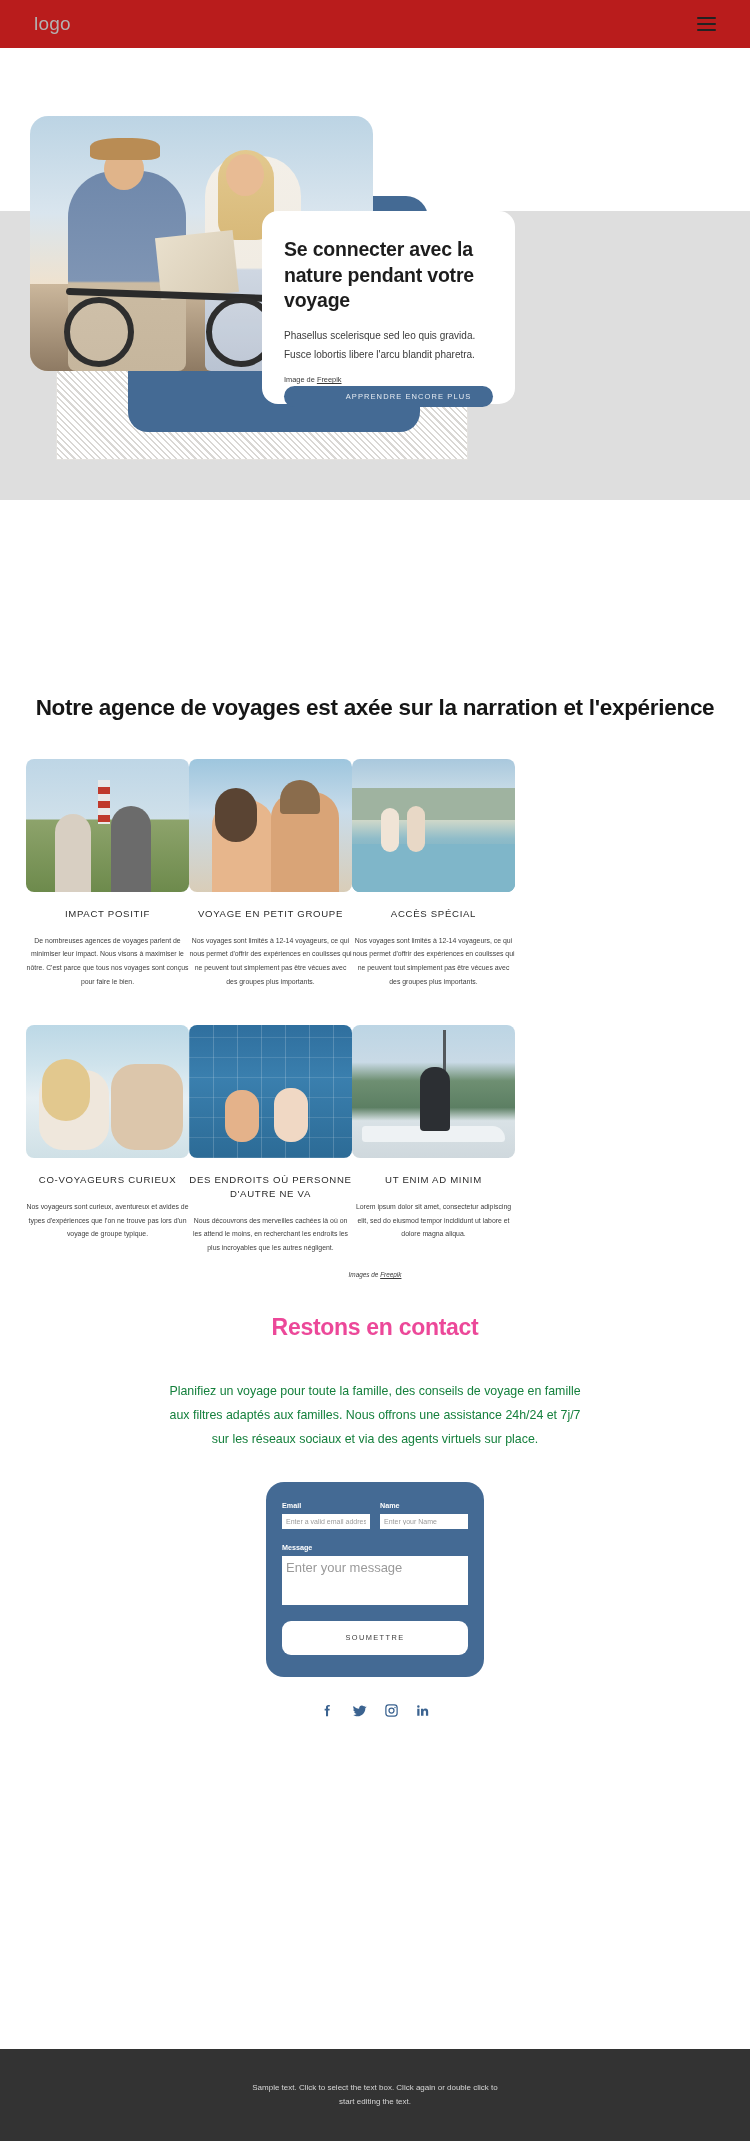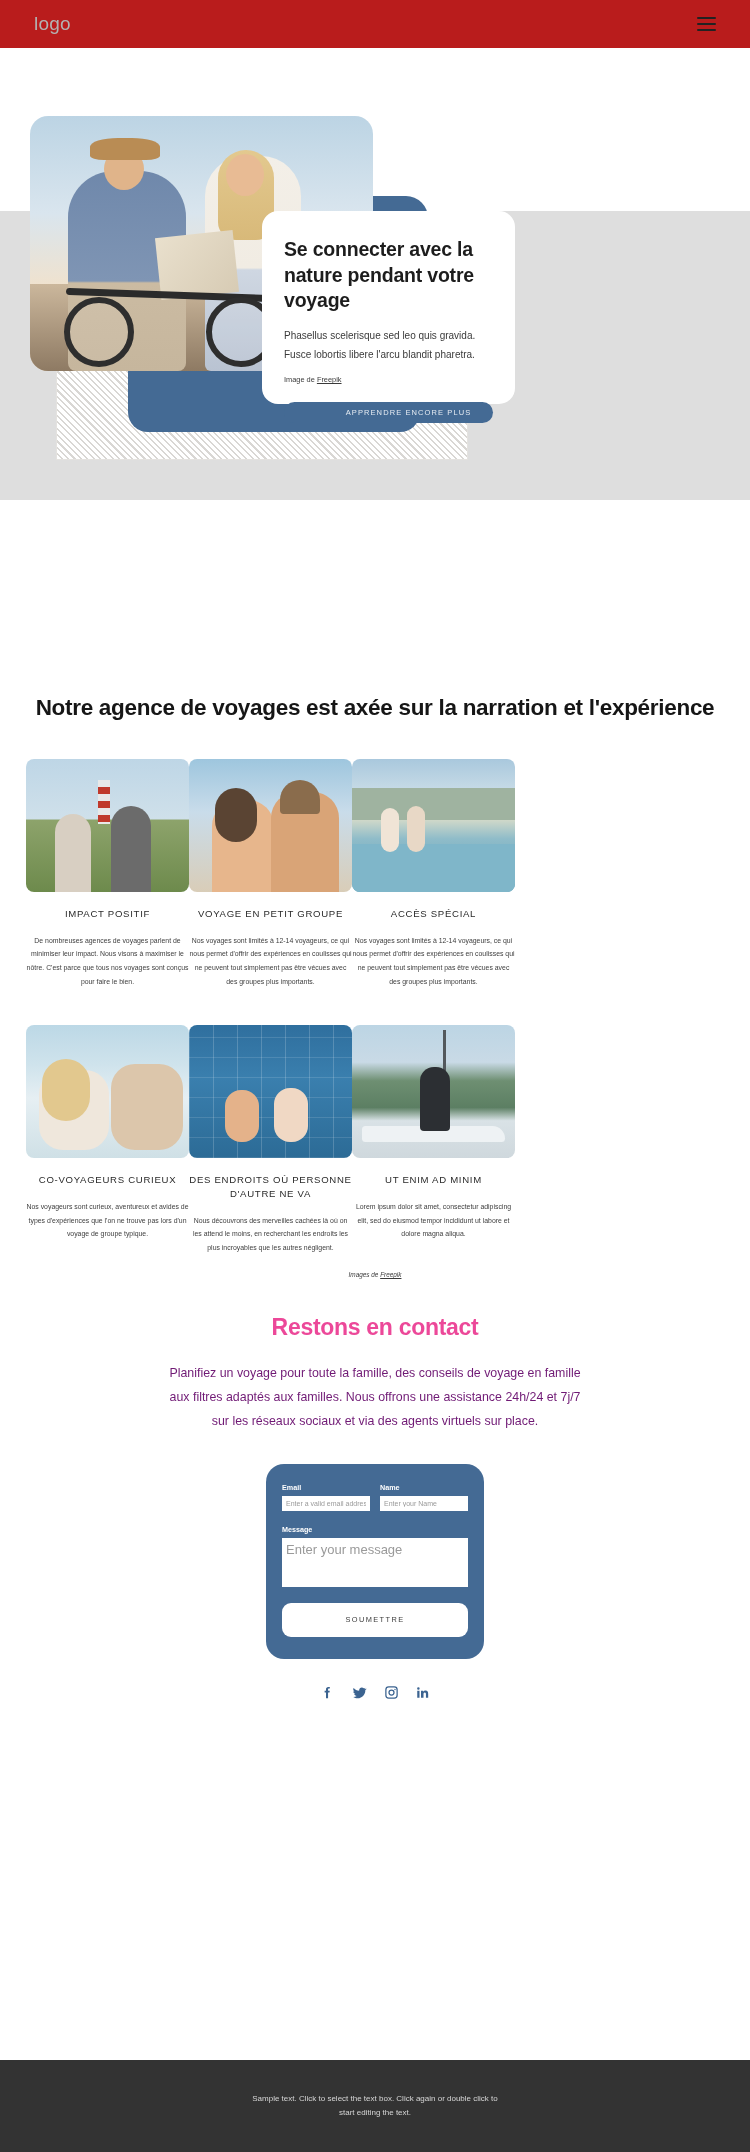--- a/index.html
+++ b/index.html
@@ -179,21 +179,21 @@
     color: #3a3a3a;
   }
   .hero-card p.credit a {
     color: #3a3a3a;
     text-decoration: underline;
   }
   .btn-primary {
     display: flex;
     align-items: center;
     justify-content: center;
-    margin-top: 18px;
+    margin-top: 2px;
     width: 100%;
     height: 21px;
     background: #446a94;
     color: #e5ebf2;
     border: none;
     border-radius: 11px;
     font-size: 7.5px;
     letter-spacing: 1.1px;
     font-family: "Liberation Sans", sans-serif;
     cursor: pointer;
@@ -286,26 +286,26 @@
   
   .contact { padding: 36px 26px 0 26px; }
   .contact h2 {
     text-align: center;
     font-size: 23px;
     font-weight: 700;
     color: #ec4899;
     letter-spacing: -0.3px;
   }
   .contact p {
-    margin: 20px auto 0 auto;
+    margin: 38px auto 0 auto;
     max-width: 430px;
     text-align: center;
     font-size: 12.4px;
     line-height: 1.95;
-    color: #701a75;
+    color: #15803d;
   }
 
   .form-card {
     margin: 30px auto 0 auto;
     width: 218px;
     background: #446a94;
     border-radius: 18px;
     padding: 19px 16px 22px 16px;
   }
   .form-row { display: flex; gap: 10px; }
@@ -357,21 +357,21 @@
     margin-top: 26px;
     display: flex;
     justify-content: center;
     gap: 16px;
   }
   .socials svg { fill: #3b6390; }
 
   
   .site-footer {
     position: absolute;
-    left: 0; bottom: 0;
+    left: 0; bottom: 11px;
     width: 750px;
     height: 92px;
     background: #333333;
     display: flex;
     align-items: center;
     justify-content: center;
   }
   .site-footer p {
     text-align: center;
     font-size: 8px;

